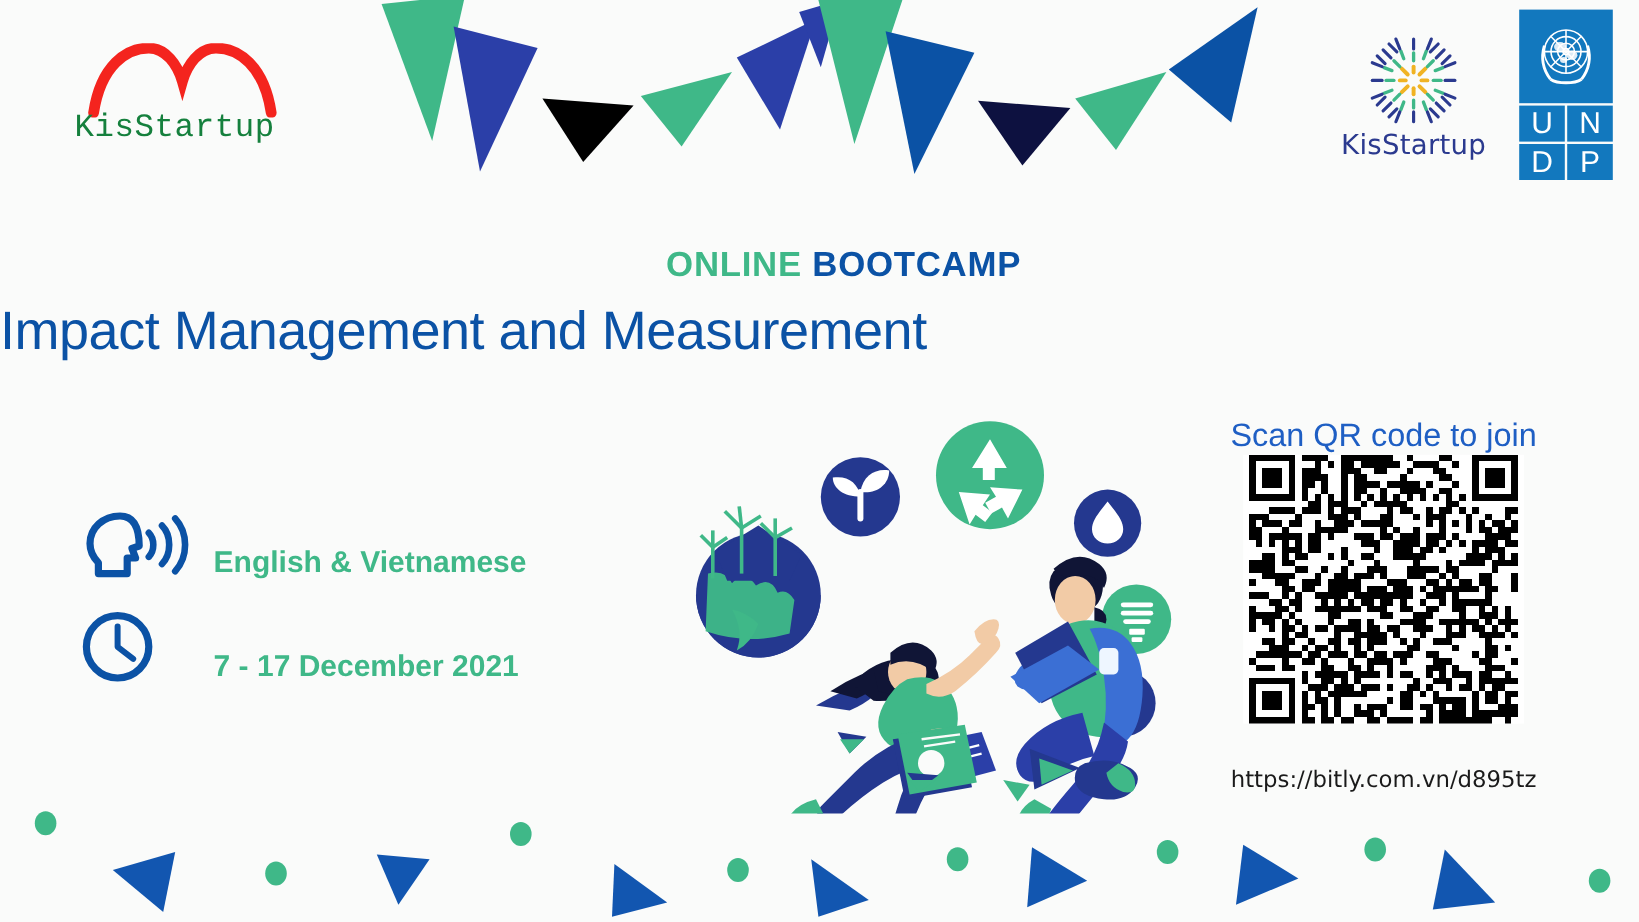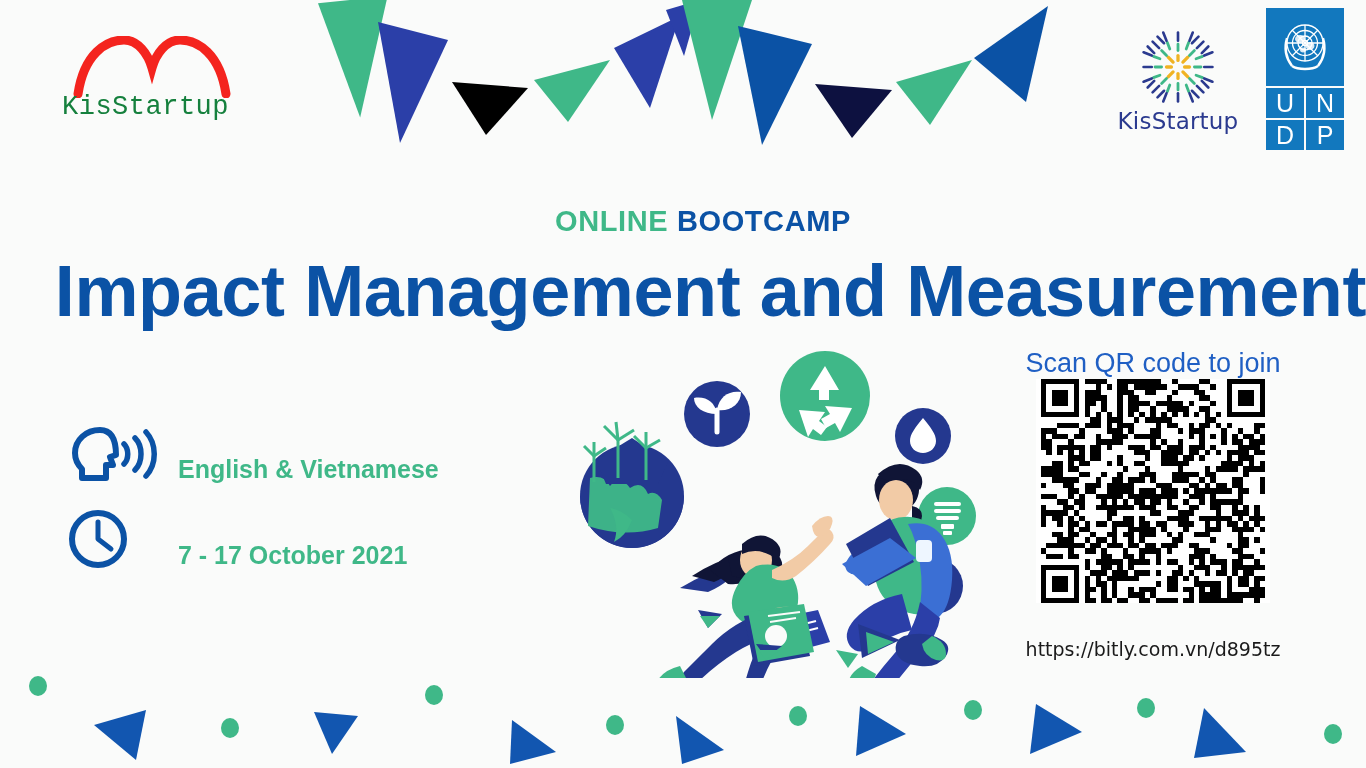--- a/index.html
+++ b/index.html
@@ -31,22 +31,22 @@
     font-family:"Liberation Sans",sans-serif;font-size:25px;font-weight:400;}
 
   
   .bunting{position:absolute;left:0;top:0;width:1366px;height:160px;pointer-events:none;}
 
   
   .kicker{position:absolute;left:0;top:205px;width:1366px;text-align:center;
     font-size:29px;font-weight:bold;letter-spacing:.6px;padding-left:20px;}
   .kicker .k-green{color:#3fb888;}
   .kicker .k-blue{color:#0b52a5;}
-  .headline{position:absolute;left:0;top:250px;width:1366px;text-align:right;
-    font-size:72px;font-weight:bold;color:#0b52a5;letter-spacing:-.4px;}
+  .headline{position:absolute;left:0;top:250px;width:1366px;text-align:left;
+    font-size:45px;font-weight:normal;color:#0b52a5;letter-spacing:-.4px;}
 
   
   .info{position:absolute;left:66px;top:398px;width:520px;}
   .info-row{display:flex;align-items:flex-end;height:86px;}
   .info-icon{width:112px;display:flex;align-items:center;justify-content:flex-start;}
   .info-text{font-size:25px;font-weight:bold;color:#3fb888;}
 
   
   .illus{position:absolute;left:560px;top:348px;width:430px;height:330px;}
 
@@ -210,21 +210,21 @@
       <div class="info-text">English &amp; Vietnamese</div>
     </div>
 
     <div class="info-row">
       <div class="info-icon">
         <svg width="98" height="62" viewBox="0 0 98 62">
           <circle cx="32" cy="31" r="26" fill="none" stroke="#0b52a5" stroke-width="6"></circle>
           <path d="M32,14 L32,31 L45,41" fill="none" stroke="#0b52a5" stroke-width="5" stroke-linecap="round" stroke-linejoin="round"></path>
         </svg>
       </div>
-      <div class="info-text">7 - 17 October 2021</div>
+      <div class="info-text">7 - 17 December 2021</div>
     </div>
   </div>
 
   <svg class="illus" viewBox="0 0 430 330">
 
     <g>
       <path d="M20,148 a52,52 0 0 0 104,0 z" fill="#24388f"></path>
       <path d="M20,148 a52,52 0 0 1 104,0 z" fill="#24388f" opacity="0"></path>
       <circle cx="72" cy="148" r="52" fill="#24388f"></circle>
       <path d="M30,130 q14,-4 20,8 q10,-12 20,2 q12,-8 18,6 q8,-4 14,6 l-4,28 q-34,10 -70,-2 z" fill="#3fb888" opacity=".95"></path>

